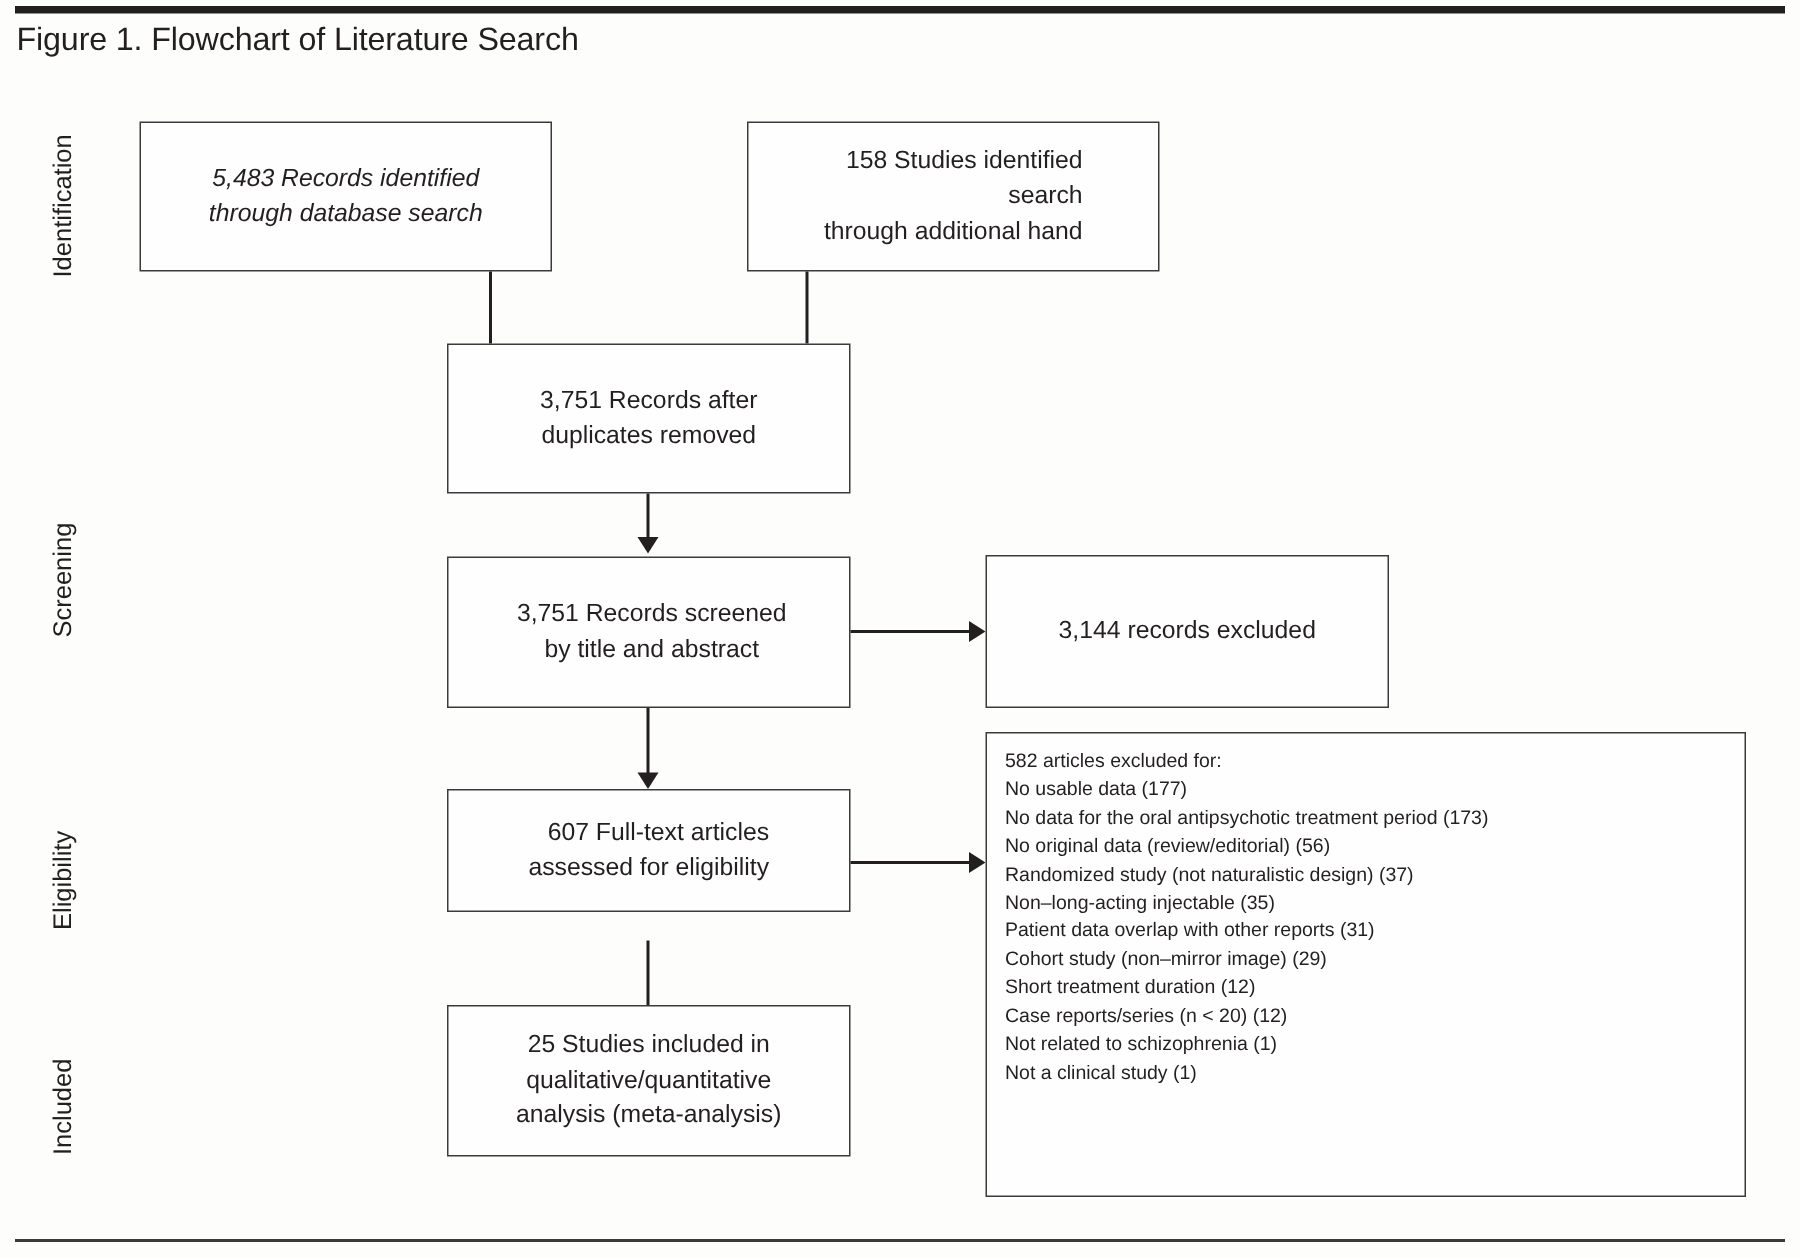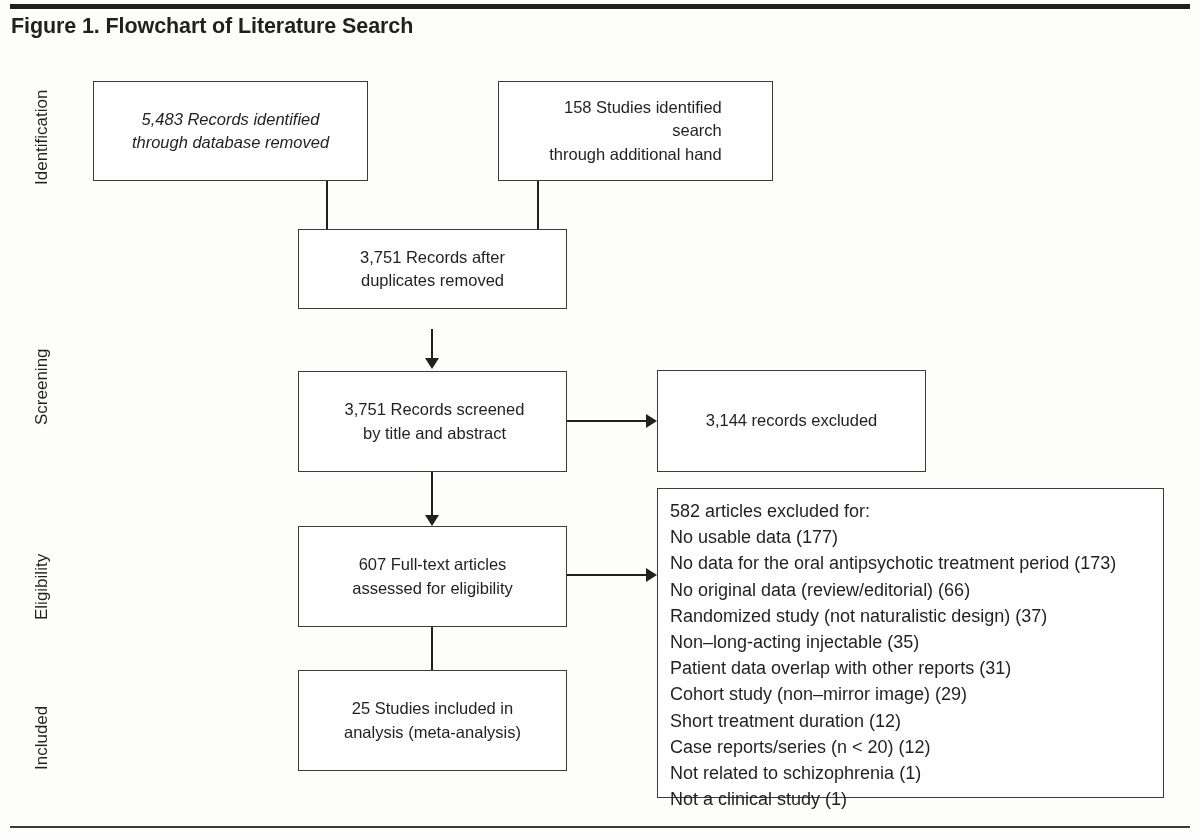--- a/index.html
+++ b/index.html
@@ -34,21 +34,21 @@
     width: 1180px;
     height: 2px;
     background: #3a3a3a;
   }
   
   .fig-title {
     position: absolute;
     left: 11px;
     top: 14px;
     font-size: 21.5px;
-    font-weight: bold;
+    font-weight: normal;
     letter-spacing: -0.1px;
     color: #231f20;
     white-space: nowrap;
   }
   
   .stage-label {
     position: absolute;
     font-size: 17px;
     color: #231f20;
     white-space: nowrap;
@@ -67,21 +67,21 @@
     text-align: center;
     font-size: 16.5px;
     line-height: 1.42;
     color: #231f20;
     padding: 4px 8px;
   }
   .node.left-align {
     display: block;
     text-align: left;
     padding: 9px 0 0 12px;
-    font-size: 18px;
+    font-size: 13px;
     line-height: 1.455;
   }
   .node .line { display: block; white-space: nowrap; }
   
   .vline {
     position: absolute;
     width: 2.4px;
     background: #231f20;
   }
   .hline {
@@ -116,36 +116,36 @@
   <div class="fig-title">Figure 1. Flowchart of Literature Search</div>
 
   <div class="stage-label" style="left:32px; top:185px;">Identification</div>
   <div class="stage-label" style="left:32px; top:425px;">Screening</div>
   <div class="stage-label" style="left:32px; top:620px;">Eligibility</div>
   <div class="stage-label" style="left:32px; top:770px;">Included</div>
 
   <div class="node" style="left:93px; top:81px; width:275px; height:100px;font-style:italic;">
     <div>
       <span class="line">5,483 Records identified</span>
-      <span class="line">through database removed</span>
+      <span class="line">through database search</span>
     </div>
   </div>
 
   <div class="node" style="left:498px; top:81px; width:275px; height:100px;text-align:right;">
     <div>
       <span class="line">158 Studies identified</span>
       <span class="line">search</span>
       <span class="line">through additional hand</span>
     </div>
   </div>
 
   <div class="vline" style="left:326px; top:181px; height:50px;"></div>
   <div class="vline" style="left:537px; top:181px; height:50px;"></div>
 
-  <div class="node" style="left:298px; top:229px; width:269px; height:80px;text-align:center;">
+  <div class="node" style="left:298px; top:229px; width:269px; height:100px;text-align:center;">
     <div>
       <span class="line">3,751 Records after</span>
       <span class="line">duplicates removed</span>
     </div>
   </div>
 
   <div class="vline" style="left:431px; top:329px; height:31px;"></div>
   <div class="arrow-down" style="left:425px; top:358px;"></div>
 
   <div class="node" style="left:298px; top:371px; width:269px; height:101px;padding-left:12px;">
@@ -160,50 +160,51 @@
 
   <div class="node" style="left:657px; top:370px; width:269px; height:102px;">
     <div>
       <span class="line">3,144 records excluded</span>
     </div>
   </div>
 
   <div class="vline" style="left:431px; top:472px; height:45px;"></div>
   <div class="arrow-down" style="left:425px; top:515px;"></div>
 
-  <div class="node" style="left:298px; top:526px; width:269px; height:101px;">
+  <div class="node" style="left:298px; top:526px; width:269px; height:82px;text-align:right;">
     <div>
       <span class="line">607 Full-text articles</span>
       <span class="line">assessed for eligibility</span>
     </div>
   </div>
 
   <div class="hline" style="left:567px; top:574px; width:80px;"></div>
   <div class="arrow-right" style="left:646px; top:567.5px;"></div>
 
   <div class="node left-align" style="left:657px; top:488px; width:507px; height:310px;">
     <span class="line">582 articles excluded for:</span>
     <span class="line">No usable data (177)</span>
     <span class="line">No data for the oral antipsychotic treatment period (173)</span>
-    <span class="line">No original data (review/editorial) (66)</span>
+    <span class="line">No original data (review/editorial) (56)</span>
     <span class="line">Randomized study (not naturalistic design) (37)</span>
     <span class="line">Non–long-acting injectable (35)</span>
     <span class="line">Patient data overlap with other reports (31)</span>
     <span class="line">Cohort study (non–mirror image) (29)</span>
     <span class="line">Short treatment duration (12)</span>
     <span class="line">Case reports/series (n &lt; 20) (12)</span>
     <span class="line">Not related to schizophrenia (1)</span>
     <span class="line">Not a clinical study (1)</span>
   </div>
 
   <div class="vline" style="left:431px; top:627px; height:45px;"></div>
   <div class="arrow-down" style="left:425px; top:670px;"></div>
 
   <div class="node" style="left:298px; top:670px; width:269px; height:101px;">
     <div>
       <span class="line">25 Studies included in</span>
+      <span class="line">qualitative/quantitative</span>
       <span class="line">analysis (meta-analysis)</span>
     </div>
   </div>
 
   <div class="rule-bottom"></div>
 
 </div>
 
 </body></html>

